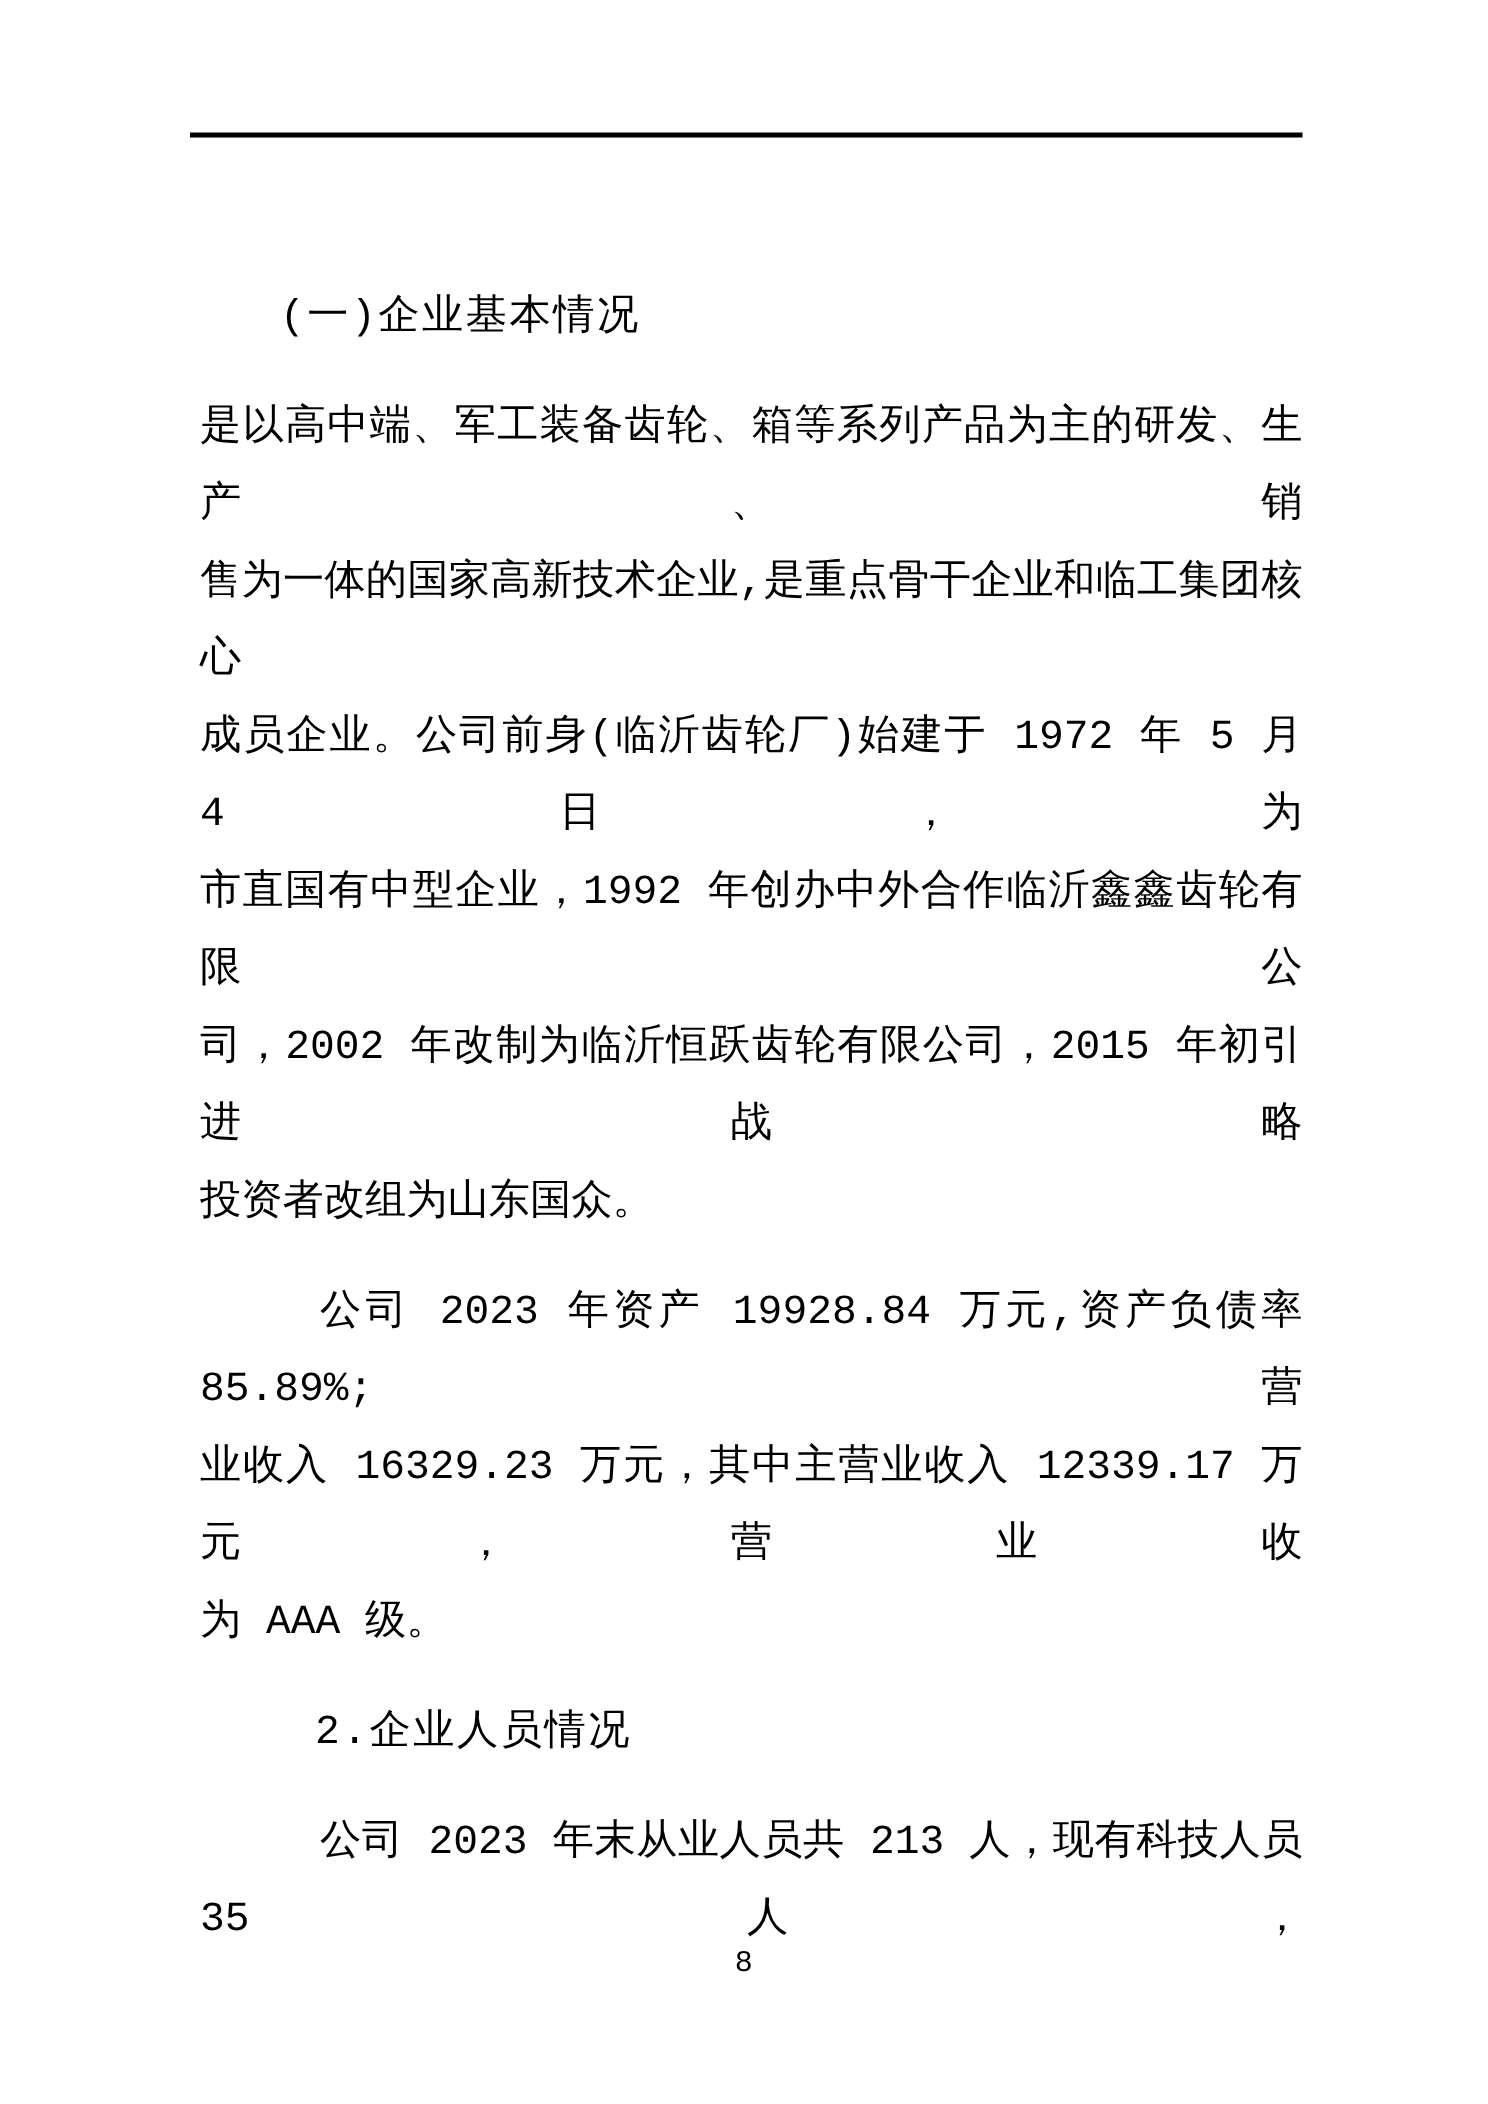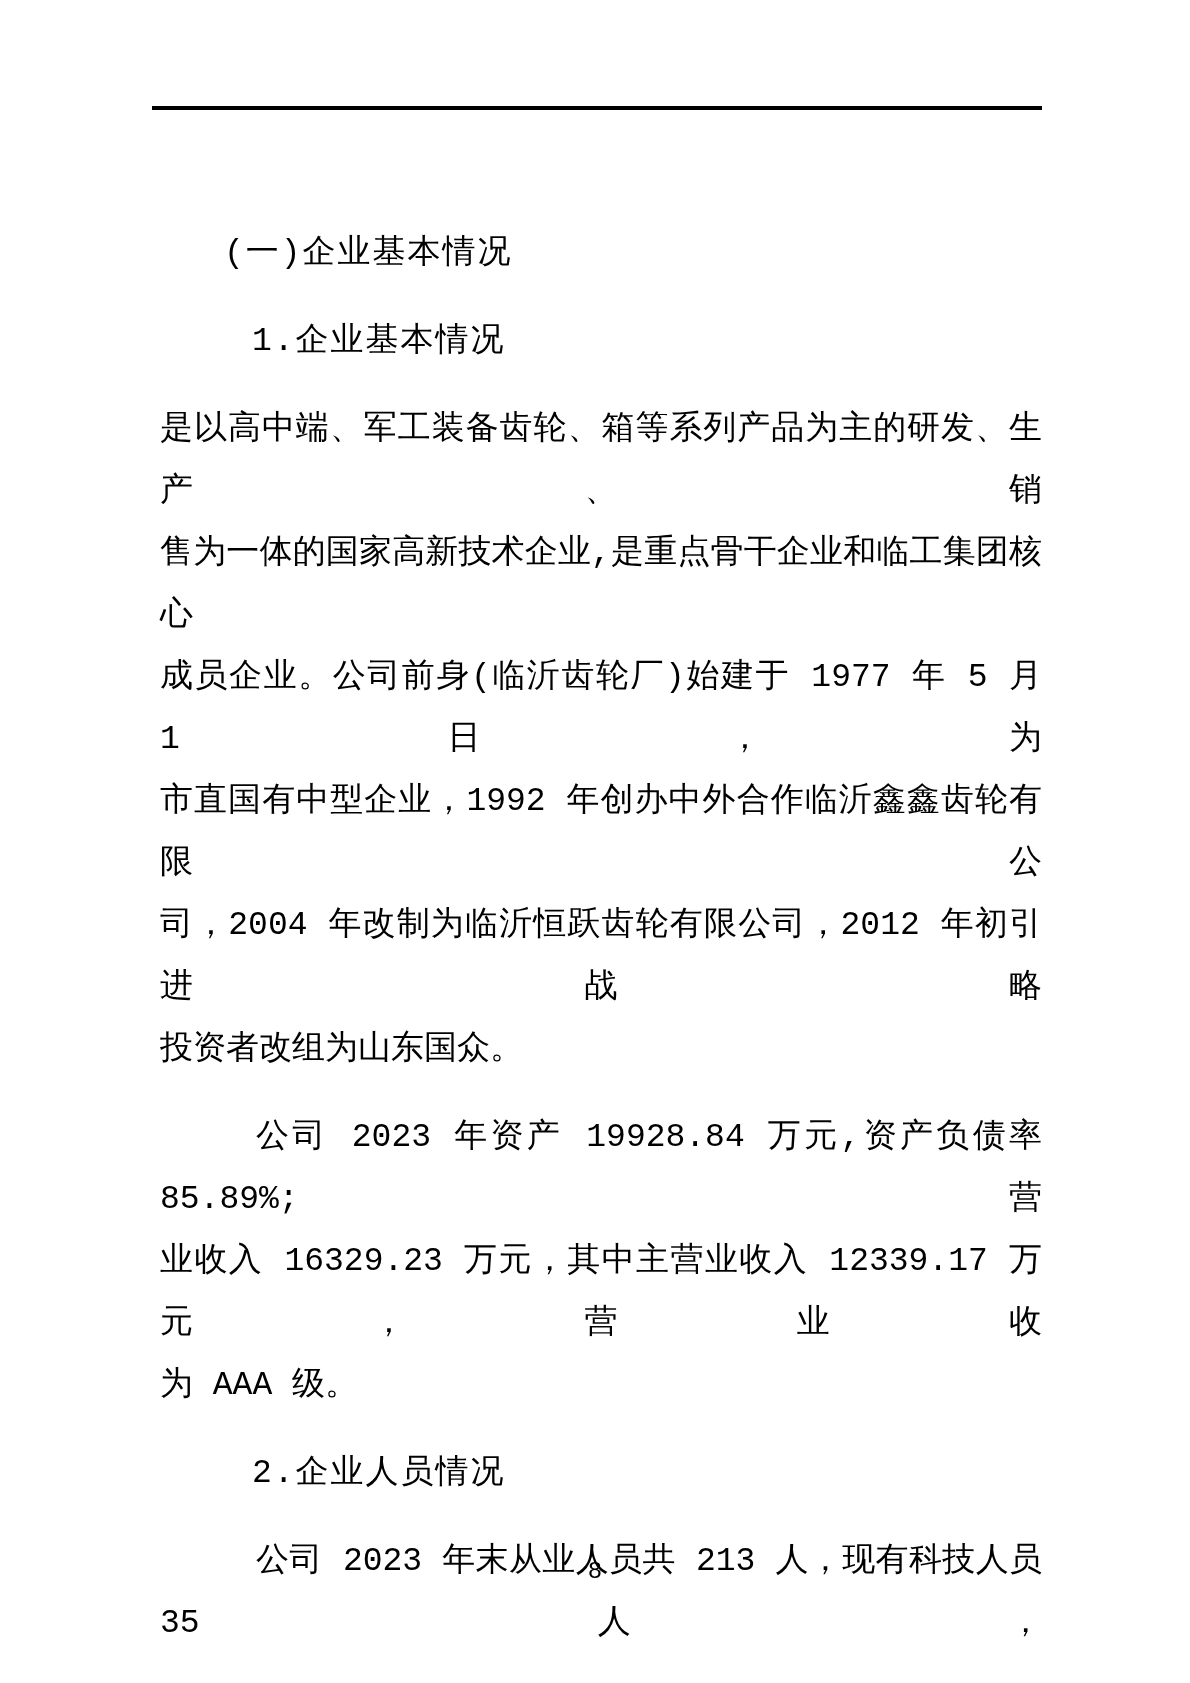--- a/index.html
+++ b/index.html
@@ -69,28 +69,27 @@
 <body>
 
 <div class="page">
 
   <div class="top-rule"></div>
 
   <div class="content">
 
     <p class="h lvl1 block first-block">(一)企业基本情况</p>
 
-    <p class="h lvl2 block">1.企业基本情况</p>
 
     <div class="block">
       <p class="line">是以高中端、军工装备齿轮、箱等系列产品为主的研发、生产、销</p>
       <p class="line">售为一体的国家高新技术企业,是重点骨干企业和临工集团核心</p>
-      <p class="line">成员企业。公司前身(临沂齿轮厂)始建于 1977 年 5 月 1 日，为</p>
+      <p class="line">成员企业。公司前身(临沂齿轮厂)始建于 1972 年 5 月 4 日，为</p>
       <p class="line">市直国有中型企业，1992 年创办中外合作临沂鑫鑫齿轮有限公</p>
-      <p class="line">司，2004 年改制为临沂恒跃齿轮有限公司，2012 年初引进战略</p>
+      <p class="line">司，2002 年改制为临沂恒跃齿轮有限公司，2015 年初引进战略</p>
       <p class="line last">投资者改组为山东国众。</p>
     </div>
 
     <div class="block">
       <p class="line first">公司 2023 年资产 19928.84 万元,资产负债率 85.89%;营</p>
       <p class="line">业收入 16329.23 万元，其中主营业收入 12339.17 万元，营业收</p>
       <p class="line last">为 AAA 级。</p>
     </div>
 
     <p class="h lvl2 block">2.企业人员情况</p>

